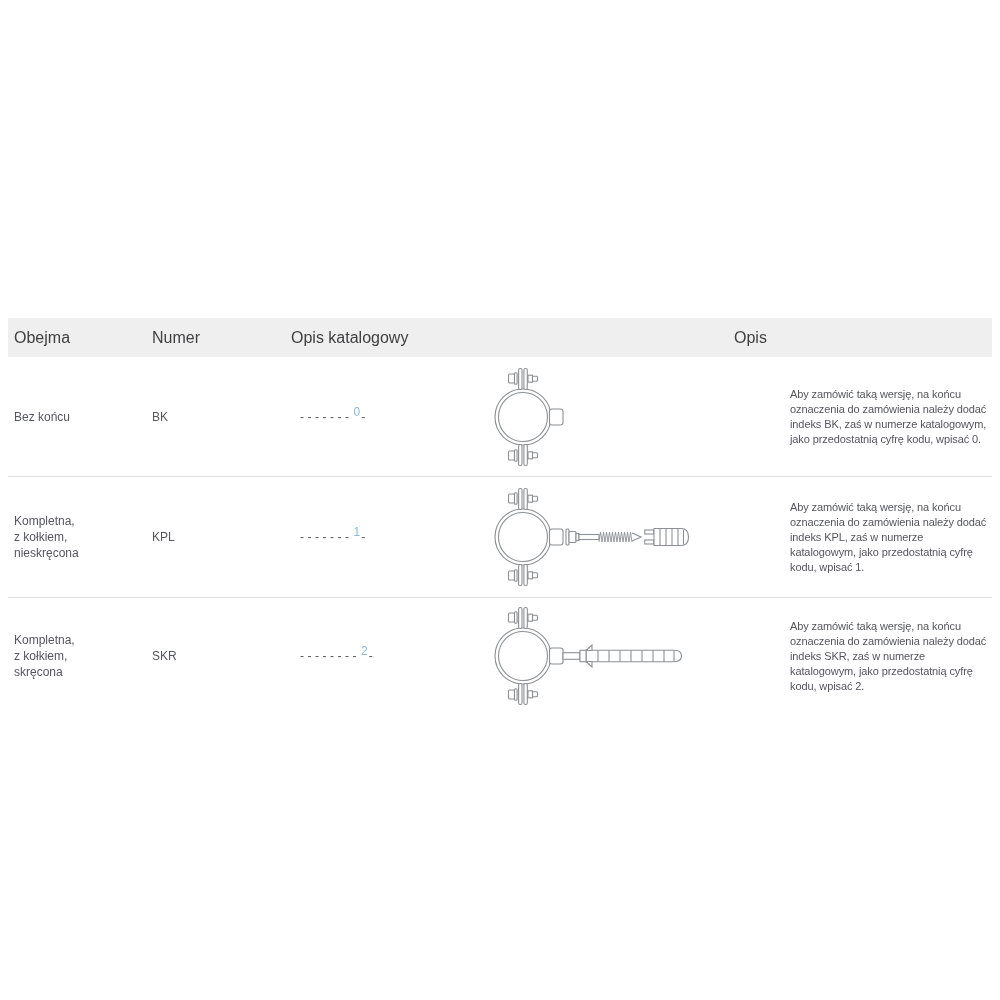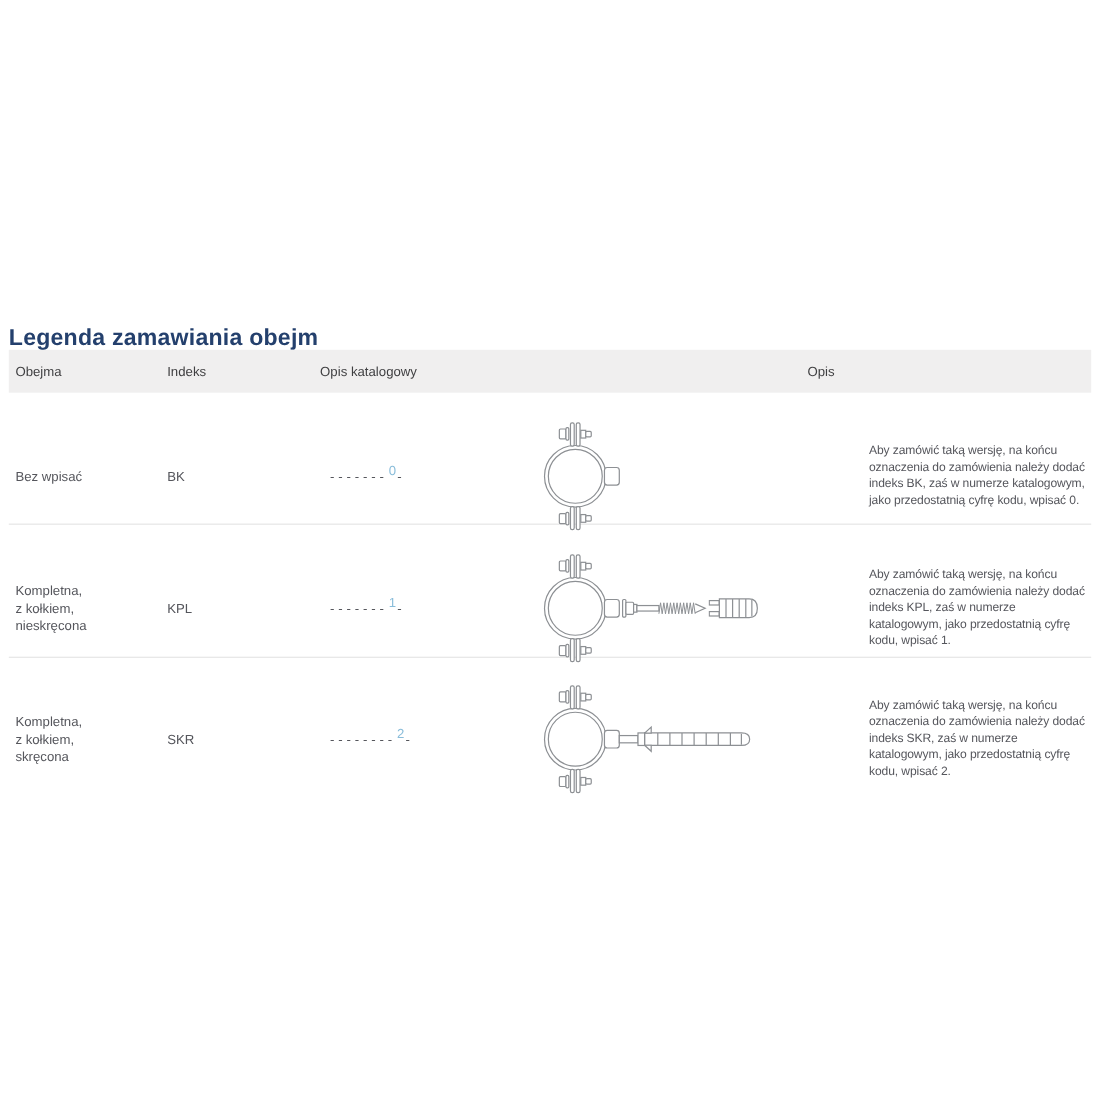--- a/index.html
+++ b/index.html
@@ -15,63 +15,62 @@
     font-size:21px; line-height:26px; font-weight:bold;
     color:#24406d; letter-spacing:0.2px;
   }
 
   .thead {
     position:absolute; left:8px; top:318px; width:984px; height:39px;
     background:#f0efef;
   }
   .th {
     position:absolute; top:0; height:39px; display:flex; align-items:center;
-    font-size:12px; color:#3f3f41;
+    font-size:16px; color:#3f3f41;
   }
   .th-obejma { left:6px; }
   .th-indeks { left:144px; }
   .th-numer  { left:283px; }
   .th-opis   { left:726px; }
 
   .row { position:absolute; left:8px; width:984px; }
   .row-1 { top:357px; height:119px; border-bottom:1px solid #e3e3e3; }
   .row-2 { top:477px; height:120px; border-bottom:1px solid #e3e3e3; }
   .row-3 { top:598px; height:116px; }
 
-  .cell { position:absolute; font-size:12px; line-height:16px; color:#55565c;margin-top:16px; }
+  .cell { position:absolute; font-size:12px; line-height:16px; color:#55565c; }
   .c-obejma  { left:6px;  top:50%; transform:translateY(-50%); width:130px; white-space:pre-line; }
   .c-indeks  { left:144px; top:50%; transform:translateY(-50%);text-align:center; }
   .c-katalog { left:292px; top:50%; transform:translateY(-50%); white-space:nowrap; }
   .c-image   { left:470px; top:50%; transform:translateY(-50%); height:104px; }
   .c-image-screw  { left:557px; top:50%; transform:translateY(-50%); height:26px; }
   .c-image-anchor { left:636px; top:50%; transform:translateY(-50%); height:22px; }
   .c-opis    { left:782px; top:50%; transform:translateY(-50%); width:200px;
                font-size:11px; line-height:15px; letter-spacing:-0.1px; }
 
   .kat-dashes { letter-spacing:3.5px; color:#55565c; }
   .kat-digit  { color:#8abdda; position:relative; top:-5px; padding:0 1px; }
 
   svg { display:block; }
 </style>
 </head>
 <body>
 
 <div class="page">
 
-  <h1 class="title">Legenda zamawiania obejm</h1>
 
   <div class="thead">
     <div class="th th-obejma">Obejma</div>
-    <div class="th th-indeks">Indeks</div>
+    <div class="th th-indeks">Numer</div>
     <div class="th th-numer">Opis katalogowy</div>
     <div class="th th-opis">Opis</div>
   </div>
 
   <div class="row row-1">
-    <div class="cell c-obejma">Bez wpisać</div>
+    <div class="cell c-obejma">Bez końcu</div>
     <div class="cell c-indeks">BK</div>
     <div class="cell c-katalog">
       <span class="kat-dashes">-------</span><span class="kat-digit">0</span><span class="kat-dashes">-</span>
     </div>
     <div class="cell c-image">
       <svg width="90" height="104" viewBox="0 0 90 104">
         <g stroke="#8d9094" stroke-width="1.1" fill="none">
           <circle cx="45" cy="52" r="28"></circle>
           <circle cx="45" cy="52" r="24.5"></circle>
           <rect x="71.5" y="44" width="13.5" height="16" rx="2.5" fill="#fff"></rect>

